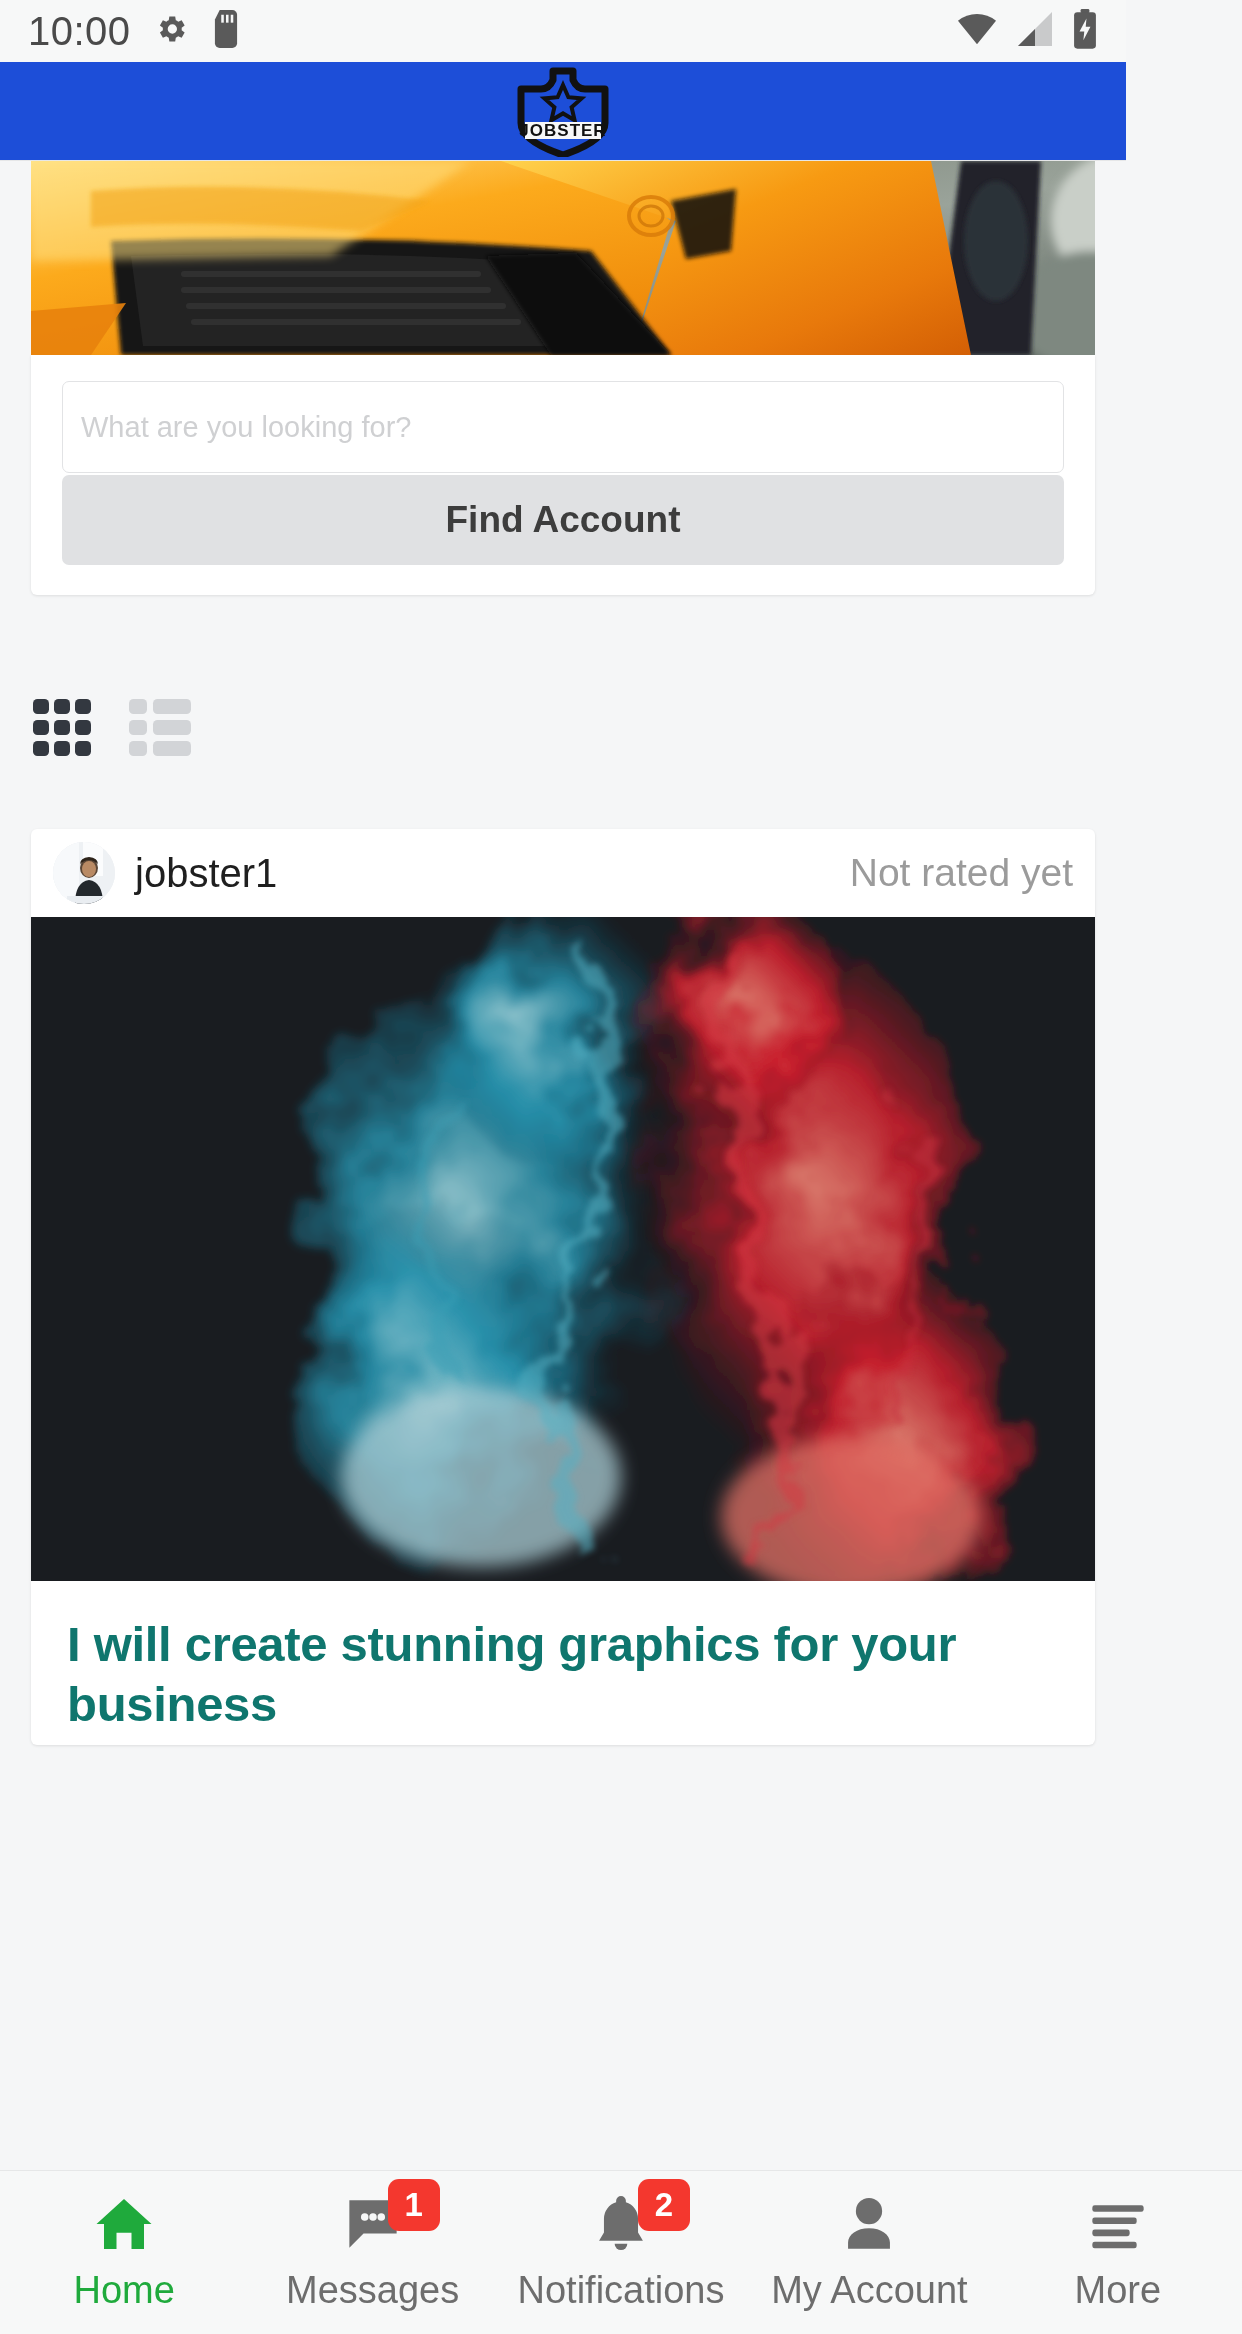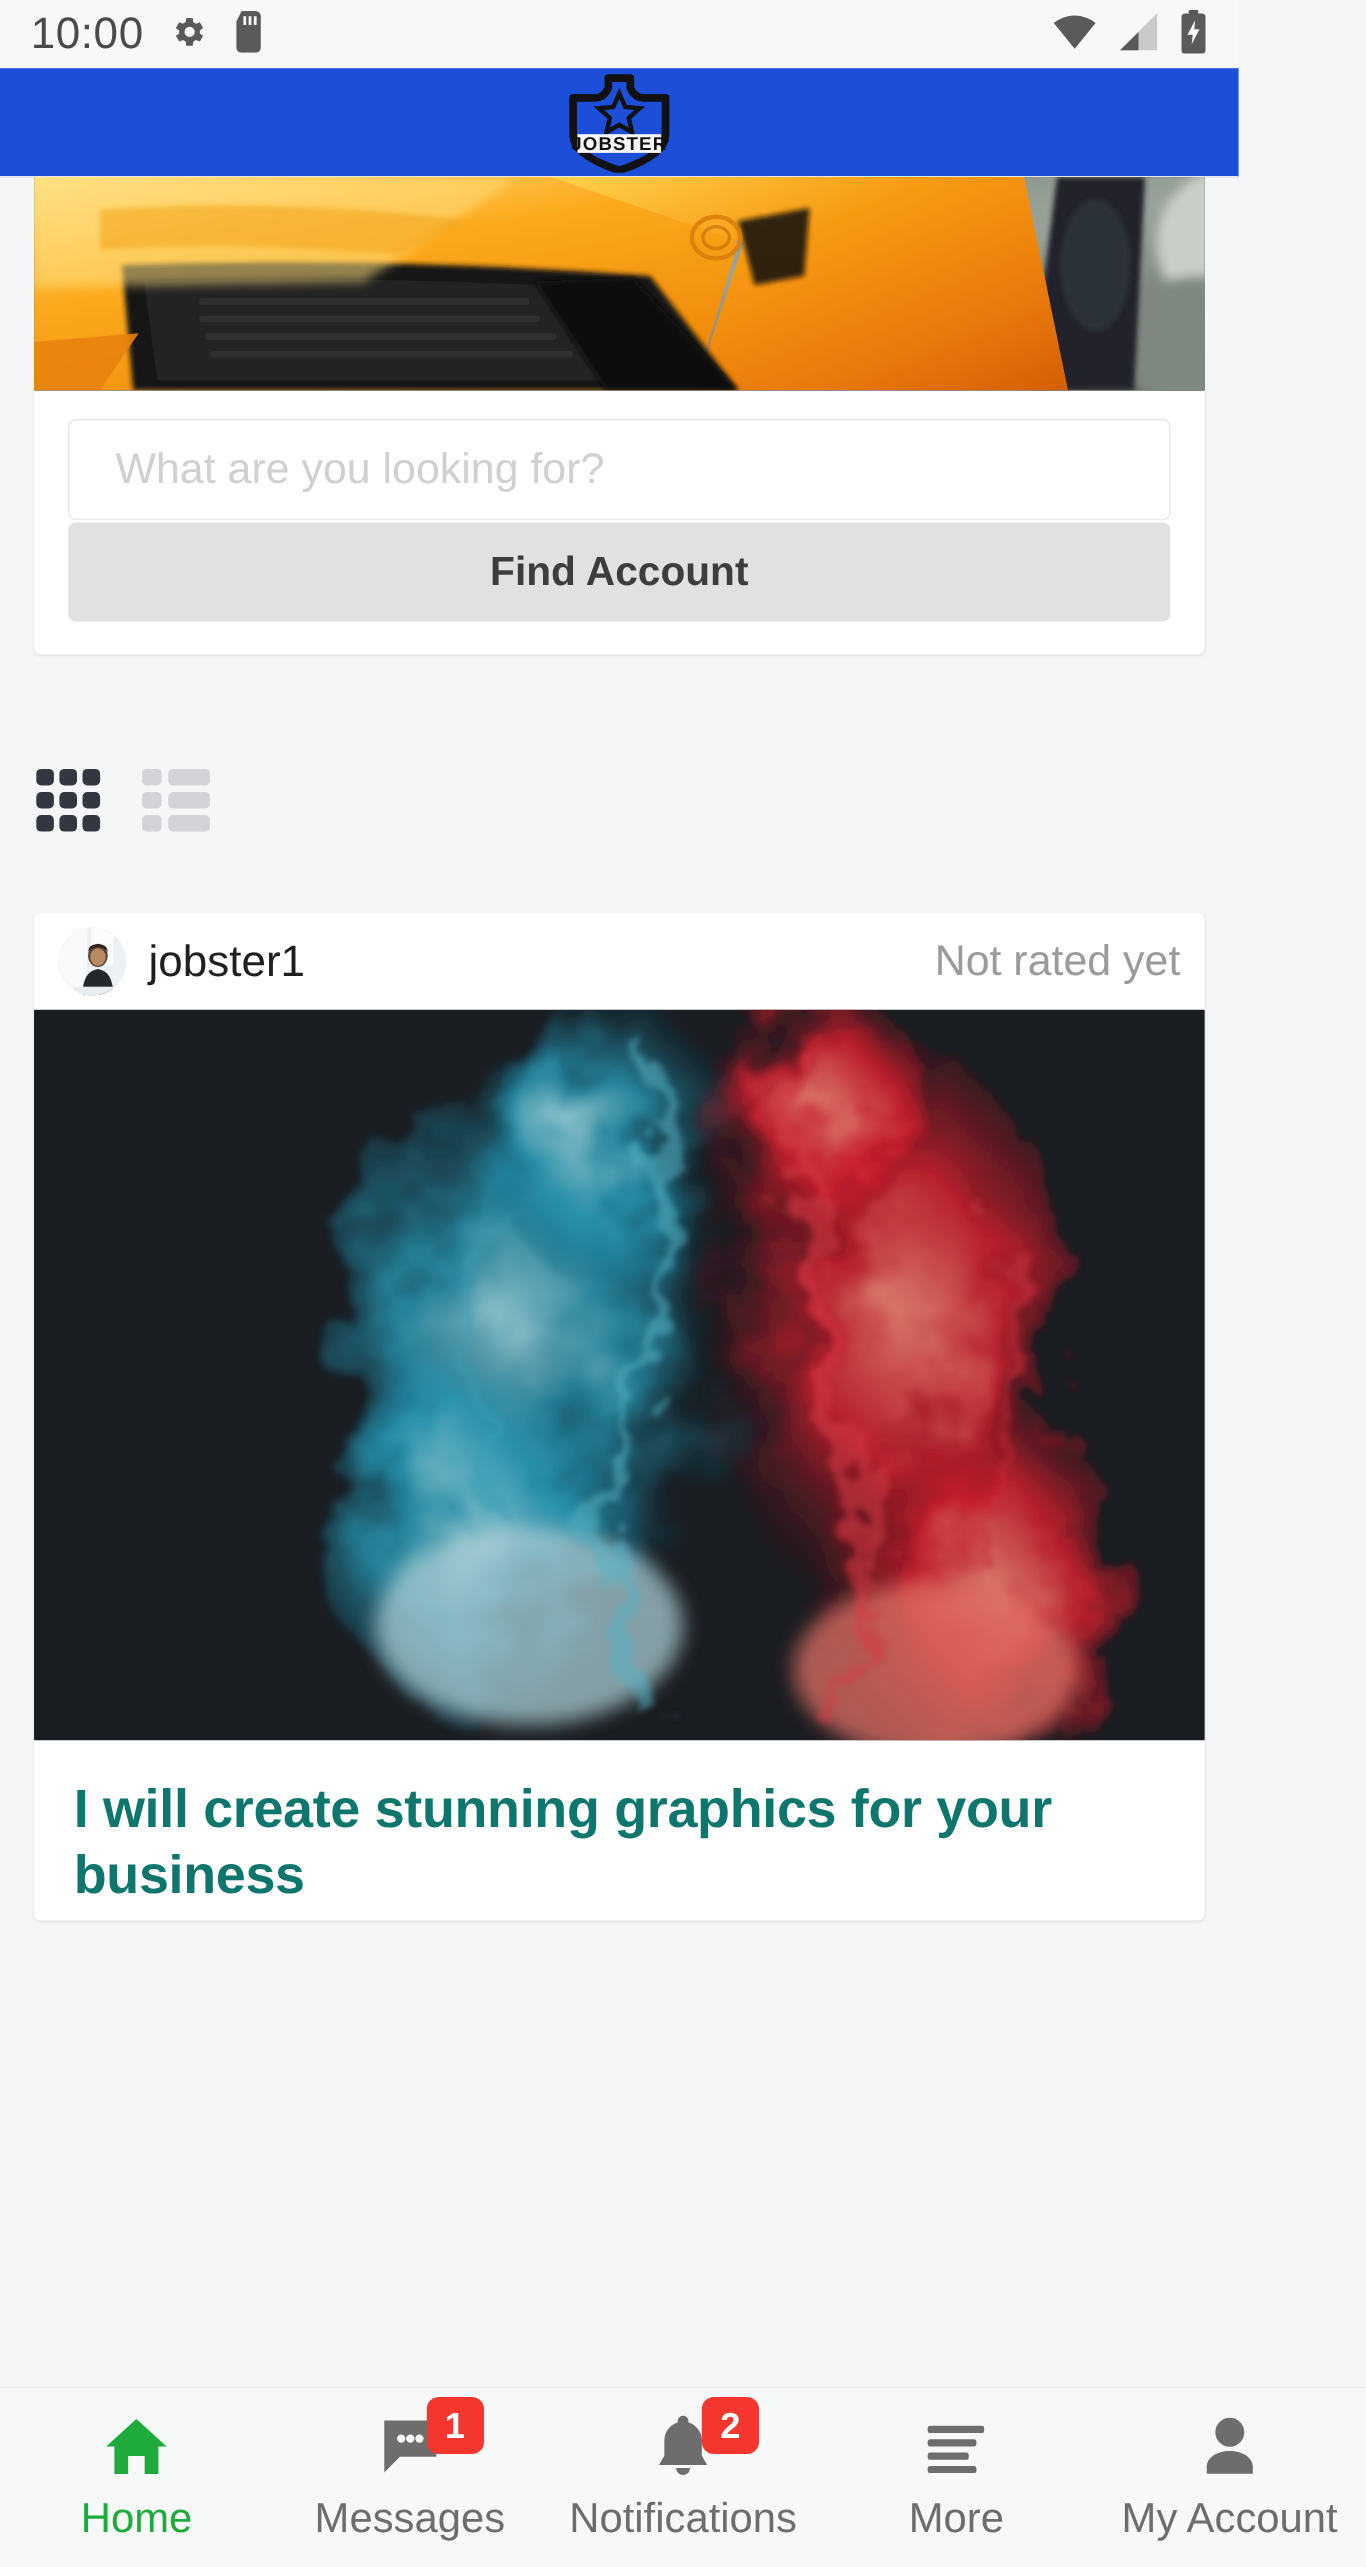--- a/index.html
+++ b/index.html
@@ -40,22 +40,22 @@
   .hero-img{position:absolute; inset:0;}
 
   
   .search-card{
     margin:0 31px; background:#ffffff; border-radius:0 0 6px 6px;
     padding:26px 31px 30px 31px;
     box-shadow:0 1px 3px rgba(0,0,0,.10);
   }
   .search-input{
     width:100%; height:92px; border:1px solid #e2e3e5;
-    border-radius:7px; background:#fff; padding:0 42px;
-    font-size:39px; color:#2b2b2b;
+    border-radius:7px; background:#fff; padding:0 18px;
+    font-size:29px; color:#2b2b2b;
     font-family:"Liberation Sans", sans-serif;
   }
   .search-input::placeholder{ color:#cfd0d2; }
   .find-btn{
     width:100%; height:90px; margin-top:2px;
     background:#e0e1e3; border:none; border-radius:7px;
     font-size:37px; font-weight:bold; color:#3d3d3d;
     font-family:"Liberation Sans", sans-serif; cursor:pointer;
   }
 
@@ -371,37 +371,37 @@
           <path fill="#6d6d6d" d="M11 0a2 2 0 0 1 2 2v.6a7 7 0 0 1 5 6.7V15l2 3.4H2L4 15V9.3a7 7 0 0 1 5-6.7V2a2 2 0 0 1 2-2Z"></path>
           <path fill="#6d6d6d" d="M8.4 19.6h5.2A2.6 2.6 0 0 1 8.4 19.6Z"></path>
         </svg>
         <span class="badge">2</span>
       </div>
       <span class="nav-label">Notifications</span>
     </div>
 
     <div class="navitem">
       <div class="nav-ico-wrap">
+        <svg width="54" height="56" viewBox="0 0 22 23">
+          <circle cx="11" cy="6.2" r="5.4" fill="#6d6d6d"></circle>
+          <path fill="#6d6d6d" d="M11 13.2c5 0 8.6 2.6 8.6 5.9v2.6H2.4v-2.6c0-3.3 3.6-5.9 8.6-5.9Z"></path>
+        </svg>
+      </div>
+      <span class="nav-label">My Account</span>
+    </div>
+
+    <div class="navitem">
+      <div class="nav-ico-wrap">
         <svg width="56" height="52" viewBox="0 0 24 22">
           <g fill="#6d6d6d">
             <rect x="1" y="3" width="22" height="2.8" rx="1"></rect>
             <rect x="1" y="8.2" width="19" height="2.8" rx="1"></rect>
             <rect x="1" y="13.4" width="16" height="2.8" rx="1"></rect>
             <rect x="1" y="18.6" width="19" height="2.8" rx="1"></rect>
           </g>
         </svg>
       </div>
       <span class="nav-label">More</span>
     </div>
 
-    <div class="navitem">
-      <div class="nav-ico-wrap">
-        <svg width="54" height="56" viewBox="0 0 22 23">
-          <circle cx="11" cy="6.2" r="5.4" fill="#6d6d6d"></circle>
-          <path fill="#6d6d6d" d="M11 13.2c5 0 8.6 2.6 8.6 5.9v2.6H2.4v-2.6c0-3.3 3.6-5.9 8.6-5.9Z"></path>
-        </svg>
-      </div>
-      <span class="nav-label">My Account</span>
-    </div>
-
   </div>
 
 </div>
 
 </body></html>

